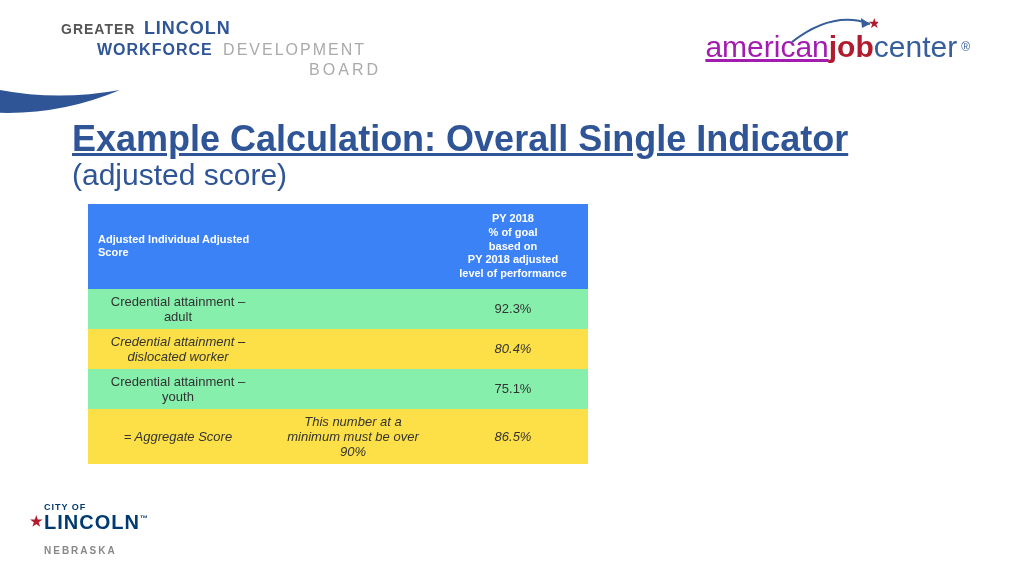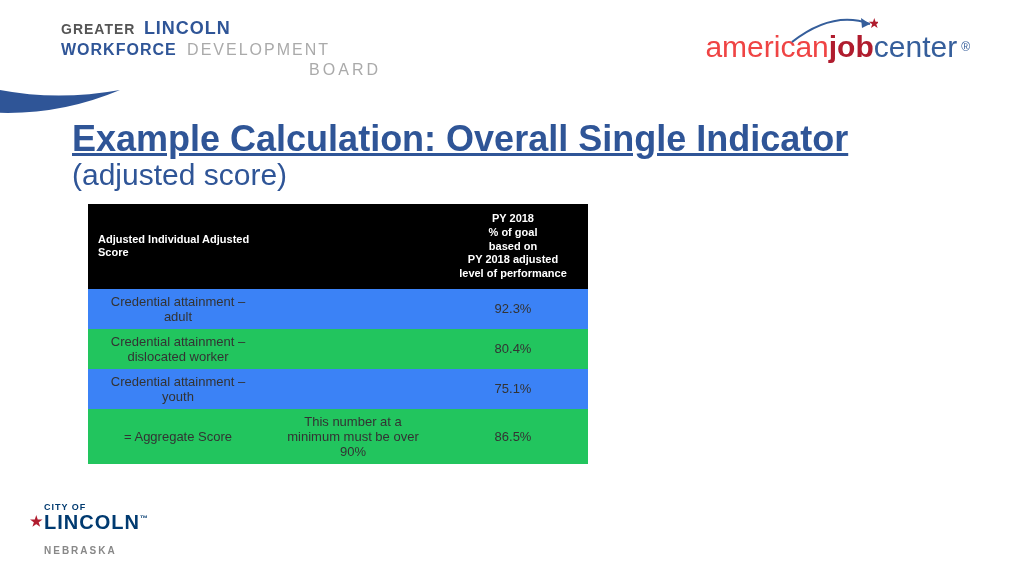--- a/index.html
+++ b/index.html
@@ -43,21 +43,21 @@
     text-align: right;
     white-space: nowrap;
   }
   .logo-right .star-arc {
     position: absolute;
     top: -14px;
     right: 92px;
     width: 90px;
     height: 30px;
   }
-  .logo-right .w-american { color: #ef4444; font-size: 30px; font-weight: 400; }
+  .logo-right .w-american { color: #a21caf; font-size: 30px; font-weight: 400; text-decoration: underline; }
   .logo-right .w-job     { color: #b01c2e; font-size: 30px; font-weight: 800; }
   .logo-right .w-center  { color: #355e9b; font-size: 30px; font-weight: 400; }
   .logo-right .reg       { color: #355e9b; font-size: 12px; vertical-align: super; margin-left: 4px; }
 
   
   .title-wrap {
     position: absolute;
     top: 118px;
     left: 72px;
   }
@@ -76,40 +76,40 @@
 
   
   .tbl {
     position: absolute;
     top: 204px;
     left: 88px;
     border-collapse: collapse;
     font-size: 13px;
   }
   .tbl th {
-    background: #000000;
+    background: #3b82f6;
     color: #fff;
     font-weight: 700;
     font-size: 11px;
     padding: 8px 10px;
     text-align: center;
     vertical-align: middle;
     line-height: 1.25;
   }
   .tbl th.left { text-align: left; width: 180px; }
   .tbl th.mid { width: 170px; }
   .tbl th.right { width: 150px; }
   .tbl td {
     padding: 5px 10px;
     text-align: center;
     color: #333;
     font-size: 13px;
   }
-  .tbl tr.odd td  { background: #3b82f6; }
-  .tbl tr.even td { background: #22c55e; }
+  .tbl tr.odd td  { background: #86efac; }
+  .tbl tr.even td { background: #fde047; font-style: italic; }
   .tbl td.rowlabel { }
 
   
   .city-logo {
     position: absolute;
     bottom: 20px;
     left: 44px;
     line-height: 1;
   }
   .city-logo .cityof { color: #003a70; font-size: 9px; font-weight: 700; letter-spacing: 1px; }
@@ -119,21 +119,21 @@
   .city-logo .neb   { color: #888; font-size: 10px; font-weight: 700; letter-spacing: 2px; margin-top: 14px; }
 </style>
 </head>
 <body>
 
 <div class="logo-left">
   <div class="line">
     <span class="greater">GREATER</span>
     <span class="lincoln">LINCOLN</span>
   </div>
-  <div class="line" style="margin-top:2px;">
+  <div class="line" style="margin-left:36px; margin-top:2px;">
     <span class="workforce">WORKFORCE</span>
     <span class="development">DEVELOPMENT</span>
   </div>
   <span class="board">BOARD</span>
 </div>
 
 <svg class="swoosh" viewBox="0 0 180 80">
   <path d="M -10 10 Q 80 50 180 32 Q 90 70 -10 45 Z" fill="#2f5597"></path>
 </svg>
 

